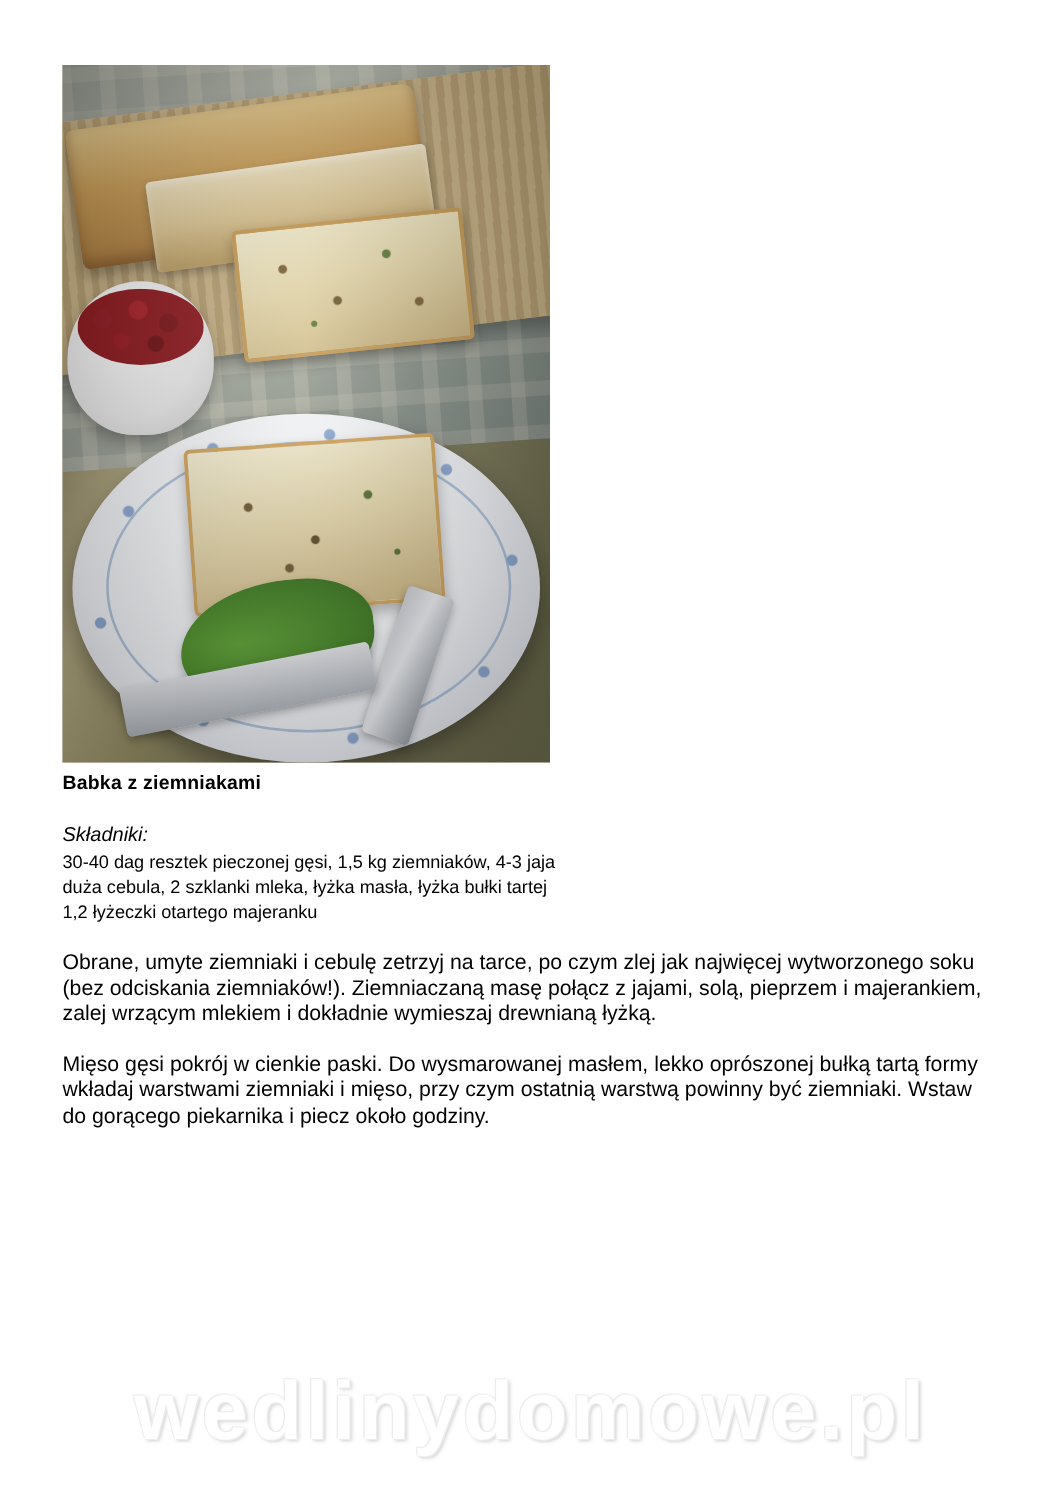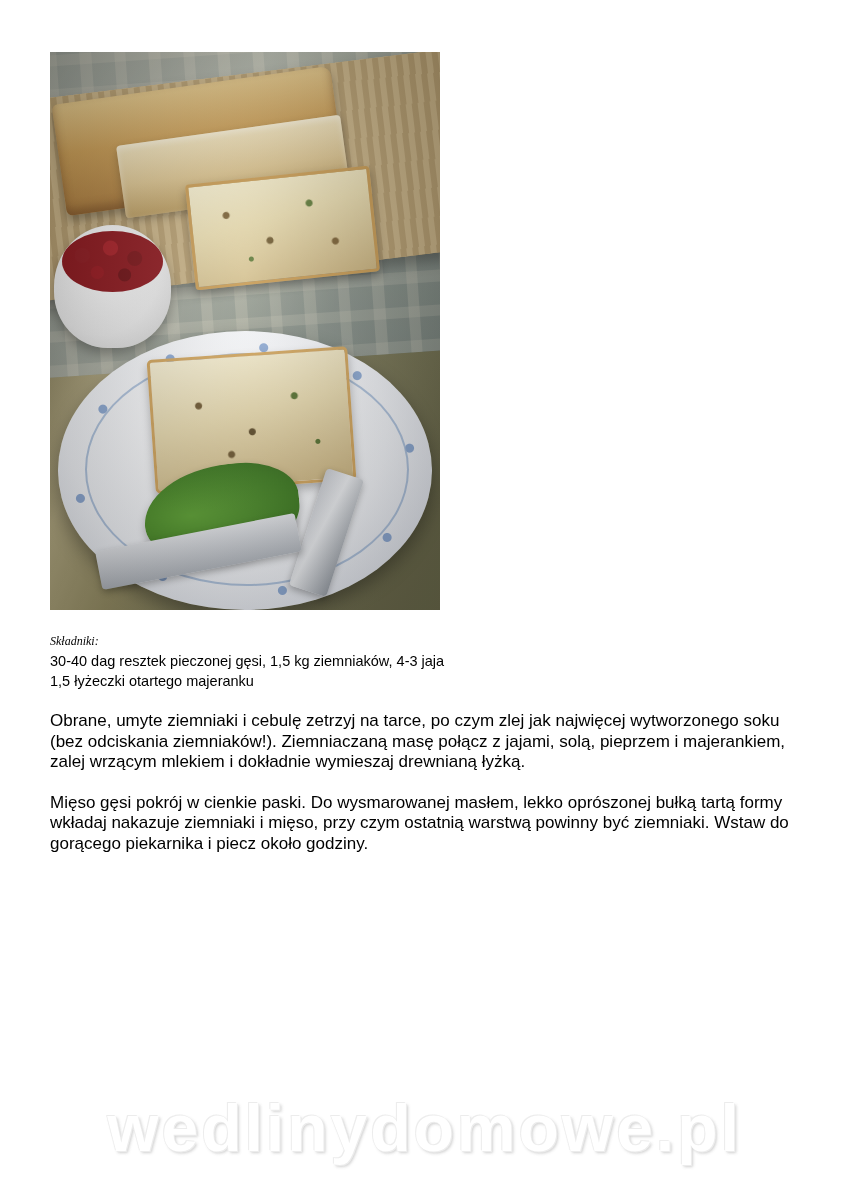--- a/index.html
+++ b/index.html
@@ -222,23 +222,22 @@
     margin-top: 8px;
     font-size: 15.5px;
     font-weight: bold;
     letter-spacing: 0.2px;
   }
   .gap-1 { height: 24px; }
   .gap-2 { height: 20px; }
 
   .ingredients-label {
     font-style: italic;
-    font-size: 12px;
+    font-size: 16px;
     margin-bottom: 2px;
-    font-family: Liberation Serif, serif;
   }
   .ing-line {
     font-size: 14.5px;
     line-height: 20px;
   }
   .para {
     font-size: 17px;
     line-height: 20.5px;
     width: 740px;
   }
@@ -284,34 +283,36 @@
         <div class="ph-plate-flowers"></div>
         <div class="ph-plate-rim"></div>
         <div class="ph-slice-plate"></div>
         <div class="ph-basil"></div>
         <div class="ph-fork"></div>
         <div class="ph-knife"></div>
         <div class="ph-shadow"></div>
       </div>
     </div>
 
+    <div class="recipe-title">Babka z ziemniakami</div>
 
     <div class="gap-1"></div>
 
     <div class="ingredients-label">Składniki:</div>
     <div class="ing-line">30-40 dag resztek pieczonej gęsi, 1,5 kg ziemniaków, 4-3 jaja</div>
-    <div class="ing-line">1,5 łyżeczki otartego majeranku</div>
+    <div class="ing-line">duża cebula, 2 szklanki mleka, łyżka masła, łyżka bułki tartej</div>
+    <div class="ing-line">1,2 łyżeczki otartego majeranku</div>
 
     <div class="gap-2"></div>
 
     <div class="para">Obrane, umyte ziemniaki i cebulę zetrzyj na tarce, po czym zlej jak najwięcej wytworzonego soku (bez odciskania ziemniaków!). Ziemniaczaną masę połącz z jajami, solą, pieprzem i majerankiem, zalej wrzącym mlekiem i dokładnie wymieszaj drewnianą łyżką.</div>
 
     <div class="gap-2"></div>
 
-    <div class="para">Mięso gęsi pokrój w cienkie paski. Do wysmarowanej masłem, lekko oprószonej bułką tartą formy wkładaj nakazuje ziemniaki i mięso, przy czym ostatnią warstwą powinny być ziemniaki. Wstaw do gorącego piekarnika i piecz około godziny.</div>
+    <div class="para">Mięso gęsi pokrój w cienkie paski. Do wysmarowanej masłem, lekko oprószonej bułką tartą formy wkładaj warstwami ziemniaki i mięso, przy czym ostatnią warstwą powinny być ziemniaki. Wstaw do gorącego piekarnika i piecz około godziny.</div>
 
     <div class="gap-2"></div>
 
 
   </div>
 
   <div class="watermark">wedlinydomowe.pl</div>
 
 </div>
 

